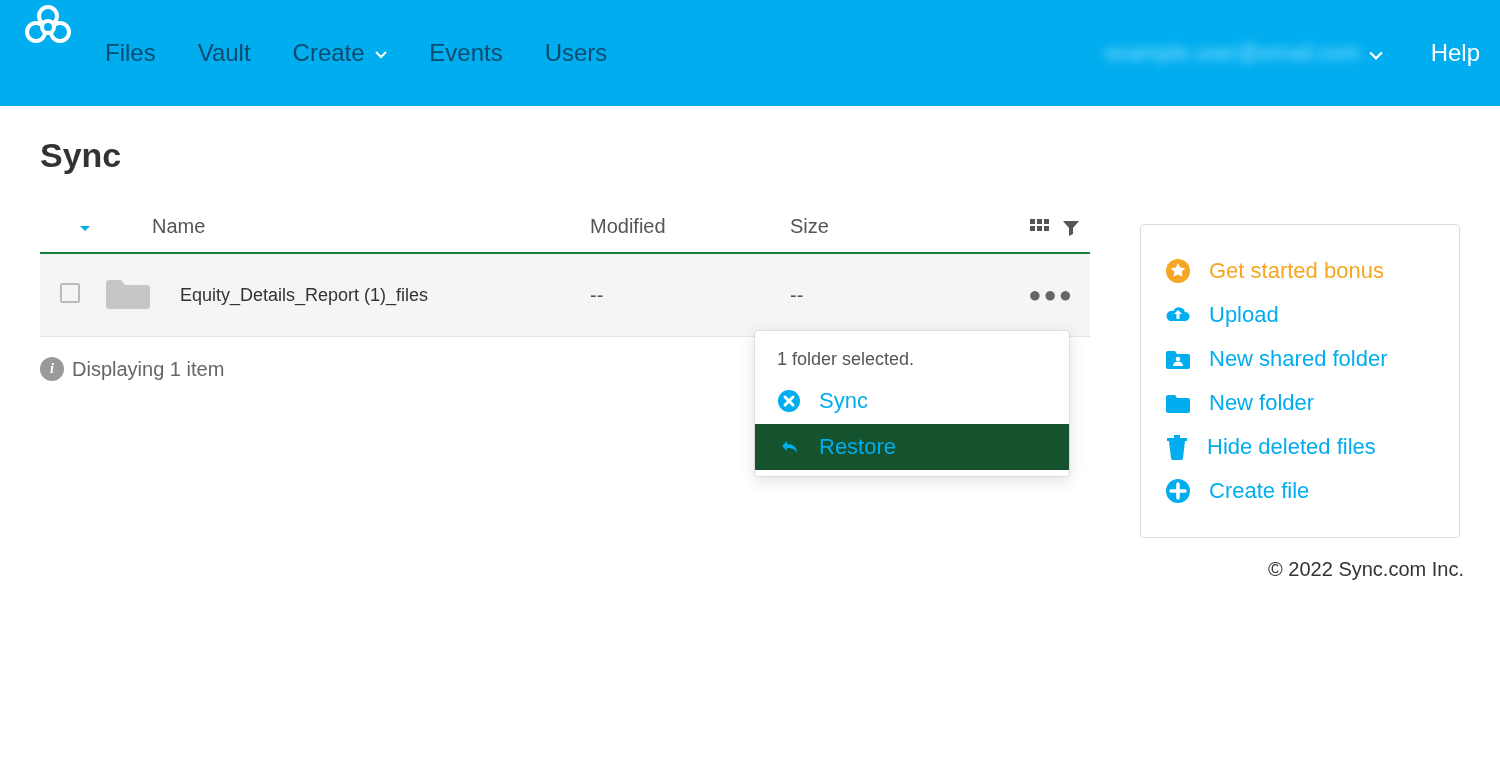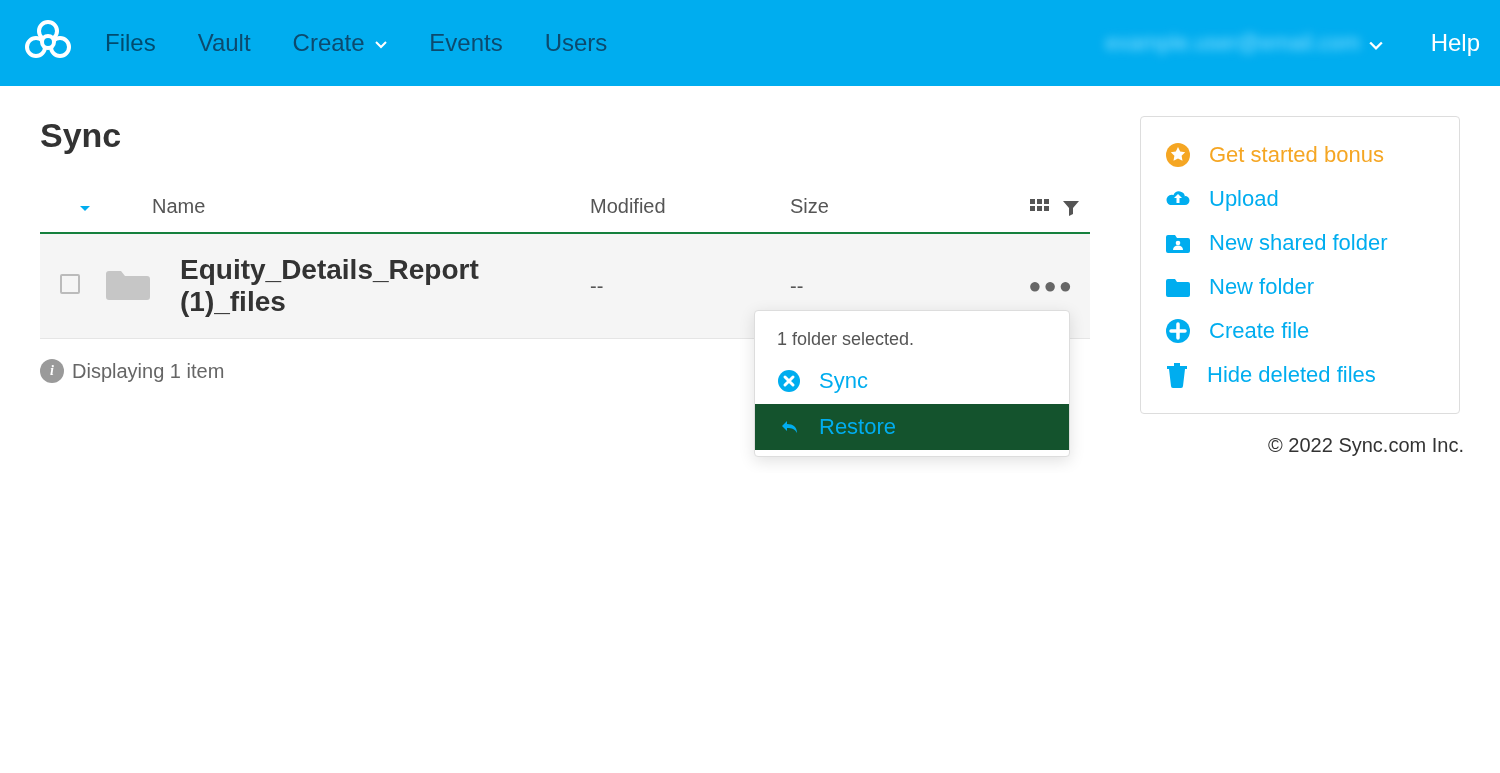--- a/index.html
+++ b/index.html
@@ -1,17 +1,17 @@
 <!DOCTYPE html>
 <html><head>
   <meta charset="utf-8">
   <style>
     * { margin: 0; padding: 0; box-sizing: border-box; }
     body { font-family: "Segoe UI", "Helvetica Neue", Arial, sans-serif; font-size: 16px; color: #333; background: #fff; width: 1500px; }
-    .topbar { background: #00adef; height: 86px; display: flex; align-items: center; padding: 0 20px; color: #fff; }
+    .topbar { background: #00adef; height: 106px; display: flex; padding: 0 20px; color: #fff; }
     .logo { width: 55px; height: 55px; display: flex; align-items: center; justify-content: center; margin-right: 30px; }
     .nav { display: flex; gap: 42px; align-items: center; }
     .nav a { color: #0c4a6e; text-decoration: none; font-size: 24px; }
     .nav a.active { color: #004b6f; }
     .caret-down { display: inline-block; margin-left: 4px; }
     .caret-down svg { vertical-align: middle; }
     .topbar-right { margin-left: auto; display: flex; align-items: center; gap: 48px; }
     .user-dropdown { color: #8be0ff; font-size: 22px; filter: blur(5px); }
     .help-link { color: #fff; font-size: 24px; text-decoration: none; }
     .page { padding: 30px 40px 8px 40px; display: flex; gap: 50px; align-items: flex-start; }
@@ -21,32 +21,32 @@
     .col-check { width: 60px; text-align: center; }
     .col-name { flex: 1; padding-left: 52px; }
     .col-modified { width: 200px; }
     .col-size { width: 200px; }
     .col-actions { width: 100px; text-align: right; padding-right: 10px; }
     .sort-caret { color: #00adef; padding-left: 30px; }
     .view-toggle svg, .filter-icon svg { vertical-align: middle; }
     .row { display: flex; align-items: center; padding: 20px 0; border-bottom: 1px solid #e5e5e5; background: #f5f5f5; position: relative; }
     .checkbox-box { width: 20px; height: 20px; border: 2px solid #bbb; border-radius: 2px; display: inline-block; }
     .folder-icon { color: #c6c6c6; margin-left: 0; }
-    .file-name { font-size: 28px; color: #333; padding-left: 24px; font-weight: bold; }
+    .file-name { font-size: 18px; color: #333; padding-left: 24px; }
     .cell-dashes { color: #555; font-size: 20px; }
     .row-actions { color: #666; text-align: right; padding-right: 16px; }
     .dots { letter-spacing: 2px; font-size: 22px; }
     .status-line { color: #666; font-size: 20px; padding: 20px 0; display: flex; align-items: center; gap: 8px; }
     .info-circle { width: 24px; height: 24px; border-radius: 50%; background: #9a9a9a; color: #fff; display: inline-flex; align-items: center; justify-content: center; font-weight: 700; font-family: Georgia, serif; font-style: italic; font-size: 14px; }
     .context-menu { position: absolute; top: 76px; right: 20px; width: 316px; background: #fff; border: 1px solid #ddd; border-radius: 4px; box-shadow: 0 4px 16px rgba(0,0,0,0.12); padding: 12px 0 6px; z-index: 5; }
     .context-header { color: #555; font-size: 18px; padding: 6px 22px 8px; }
     .context-item { display: flex; align-items: center; gap: 18px; padding: 10px 22px; color: #00adef; font-size: 22px; cursor: pointer; }
     .context-item.hover { background: #14532d; text-align: right; }
     .context-item svg { flex-shrink: 0; }
-    .side-panel { width: 320px; border: 1px solid #ddd; border-radius: 4px; padding: 16px 24px; }
+    .side-panel { width: 320px; border: 1px solid #ddd; border-radius: 4px; padding: 24px 24px; margin-top: 88px; }
     .side-item { display: flex; align-items: center; gap: 18px; padding: 9px 0; font-size: 22px; cursor: pointer; }
     .side-item.bonus { color: #f5a623; }
     .side-item.blue { color: #00adef; }
     .side-item svg { flex-shrink: 0; }
     .footer { text-align: right; font-size: 20px; color: #333; padding: 12px 36px 16px; }
   </style>
 </head>
 <body>
 
 <div class="topbar">
@@ -184,29 +184,29 @@
         </svg>
       <span>New shared folder</span>
     </div>
     <div class="side-item blue">
       <svg width="26" height="22" viewBox="0 0 26 22" fill="#00adef">
           <path d="M3 3 h7 l2 3 h11 a2 2 0 0 1 2 2 v11 a2 2 0 0 1 -2 2 H3 a2 2 0 0 1 -2 -2 V5 a2 2 0 0 1 2 -2 z"></path>
         </svg>
       <span>New folder</span>
     </div>
     <div class="side-item blue">
+      <svg width="24" height="26" viewBox="0 0 24 26" fill="#00adef">
+          <path d="M4 7 h16 l-2 17 a2 2 0 0 1 -2 2 H8 a2 2 0 0 1 -2 -2 z"></path>
+          <path d="M2 4 h20 v3 H2 z M9 1 h6 v3 H9 z"></path>
+        </svg>
+      <span>Hide deleted files</span>
+    </div>
+    <div class="side-item blue">
       <svg width="26" height="26" viewBox="0 0 26 26">
           <circle cx="13" cy="13" r="12" fill="#00adef"></circle>
           <path d="M13 6 v14 M6 13 h14" stroke="#fff" stroke-width="3.5" stroke-linecap="round"></path>
         </svg>
       <span>Create file</span>
     </div>
-    <div class="side-item blue">
-      <svg width="24" height="26" viewBox="0 0 24 26" fill="#00adef">
-          <path d="M4 7 h16 l-2 17 a2 2 0 0 1 -2 2 H8 a2 2 0 0 1 -2 -2 z"></path>
-          <path d="M2 4 h20 v3 H2 z M9 1 h6 v3 H9 z"></path>
-        </svg>
-      <span>Hide deleted files</span>
-    </div>
   </div>
 </div>
 
 <div class="footer">© 2022 Sync.com Inc.</div>
 
 </body></html>

